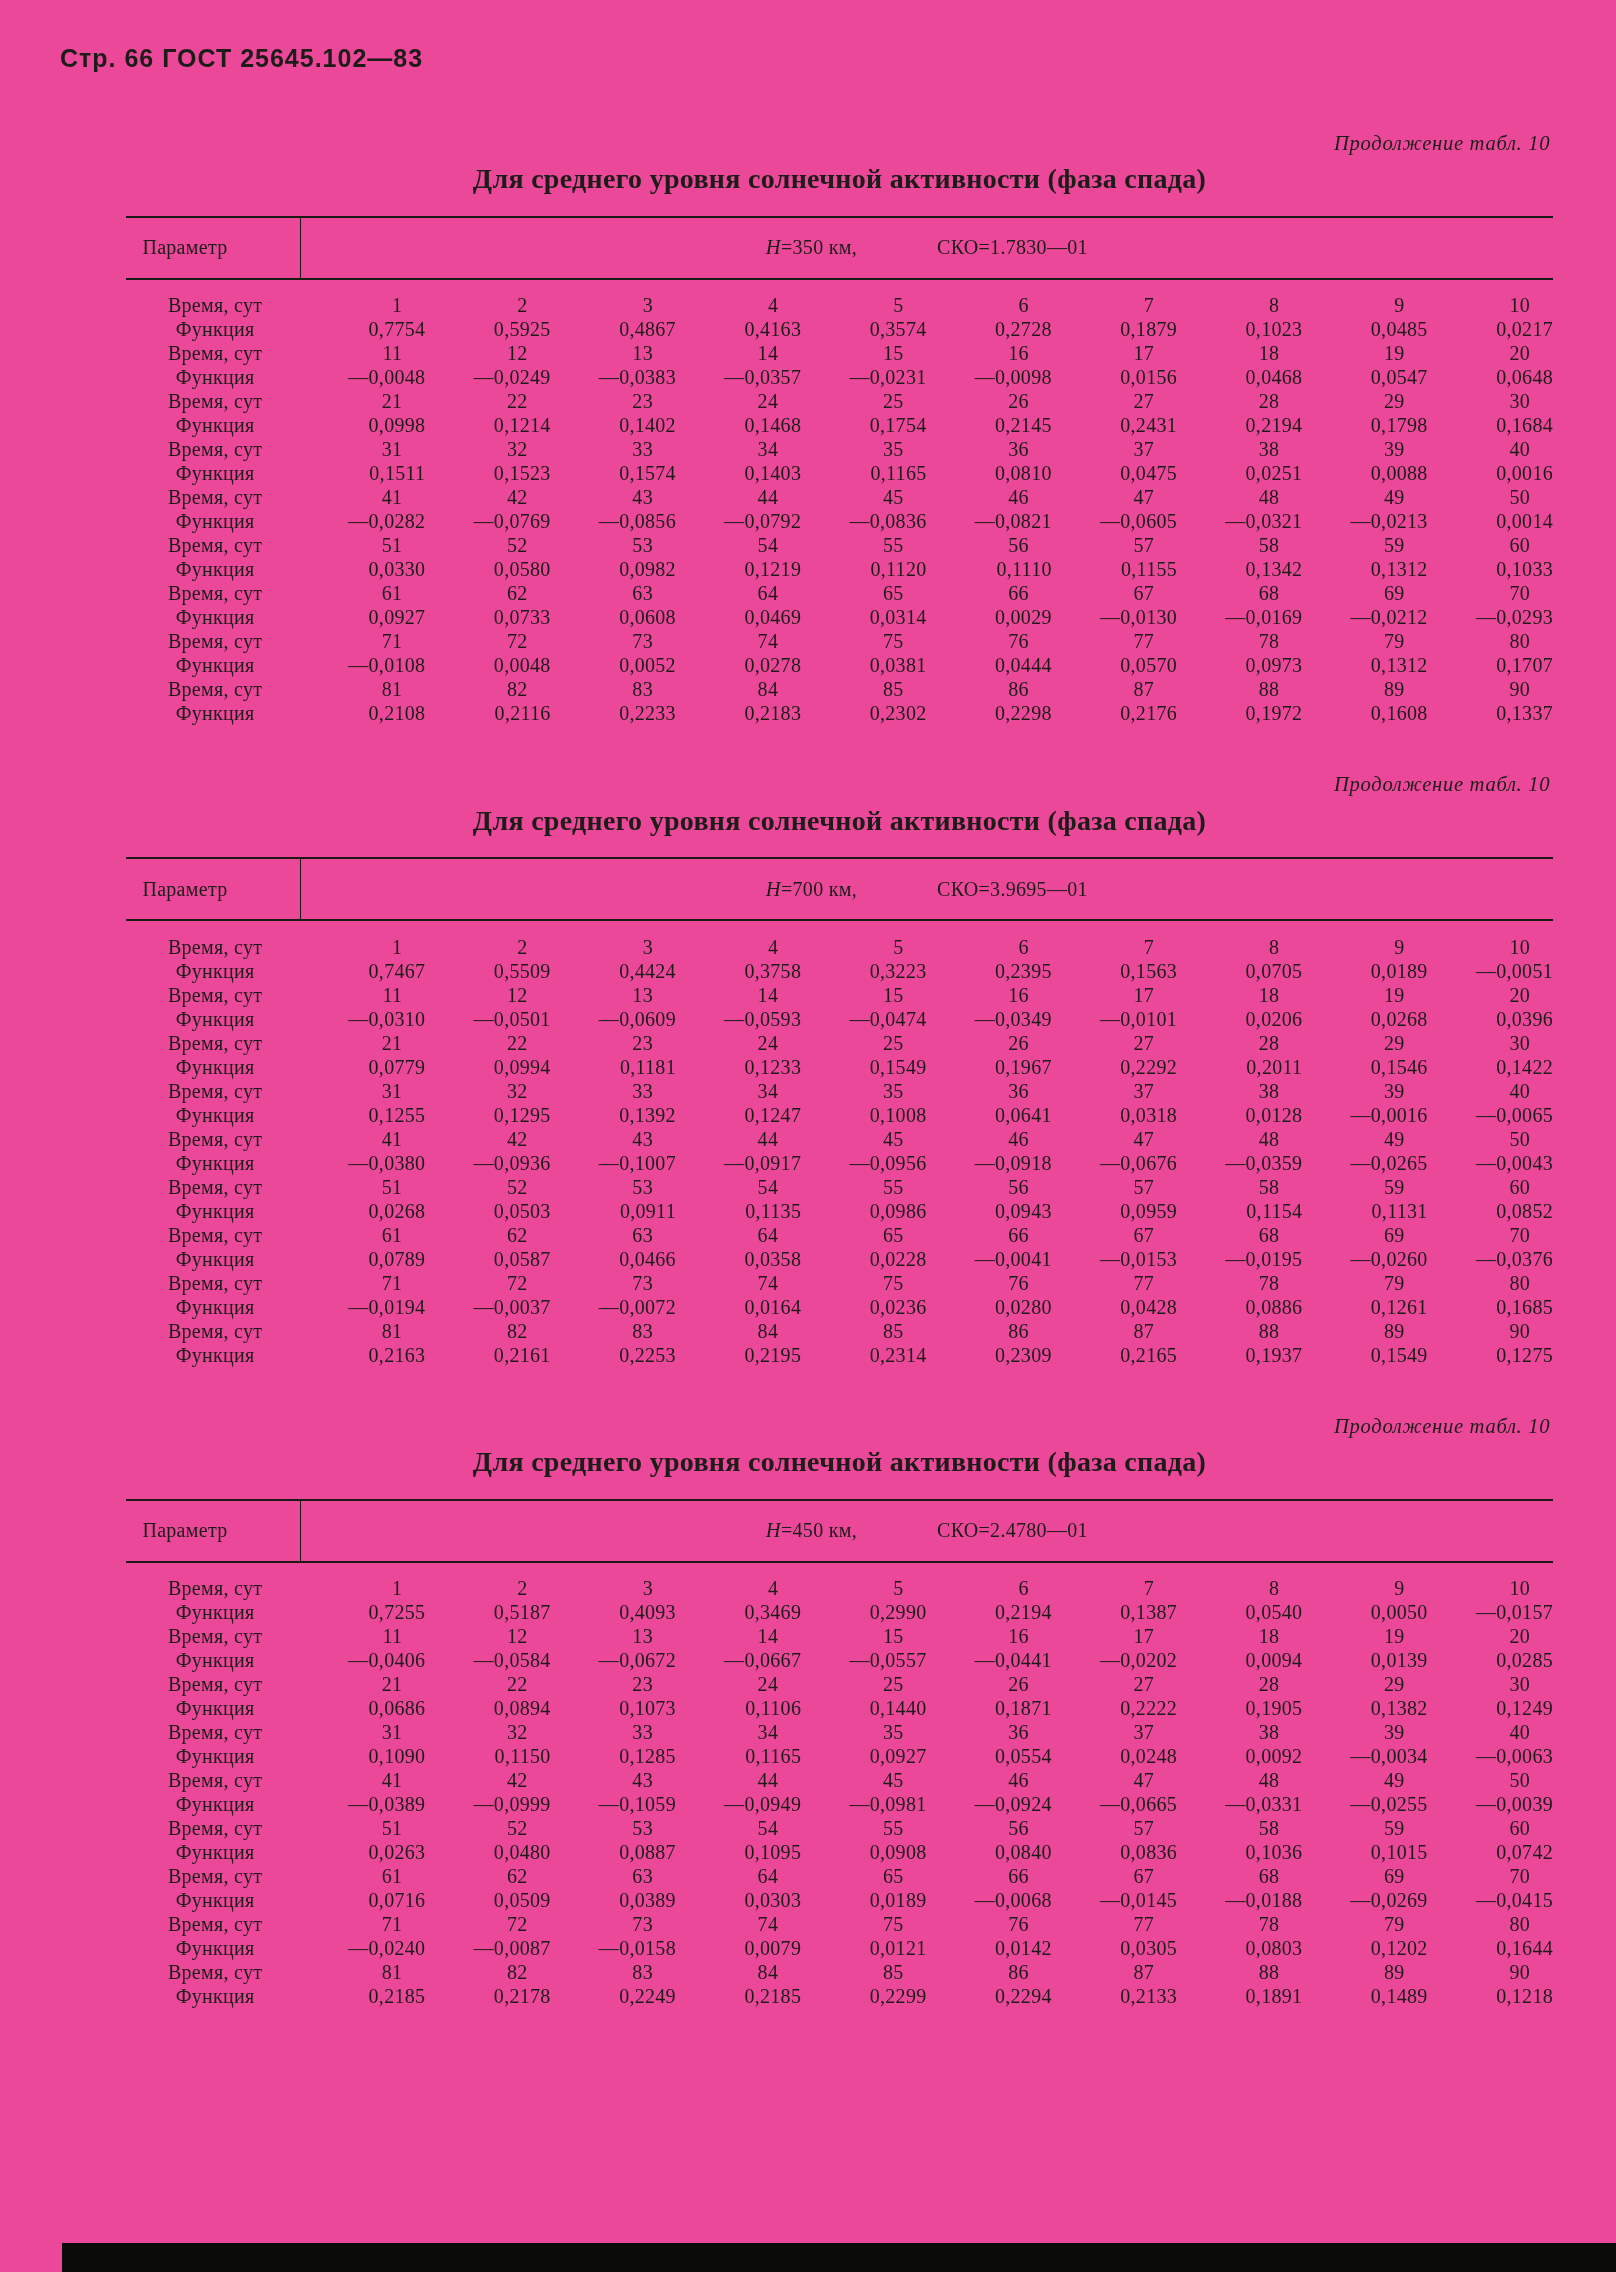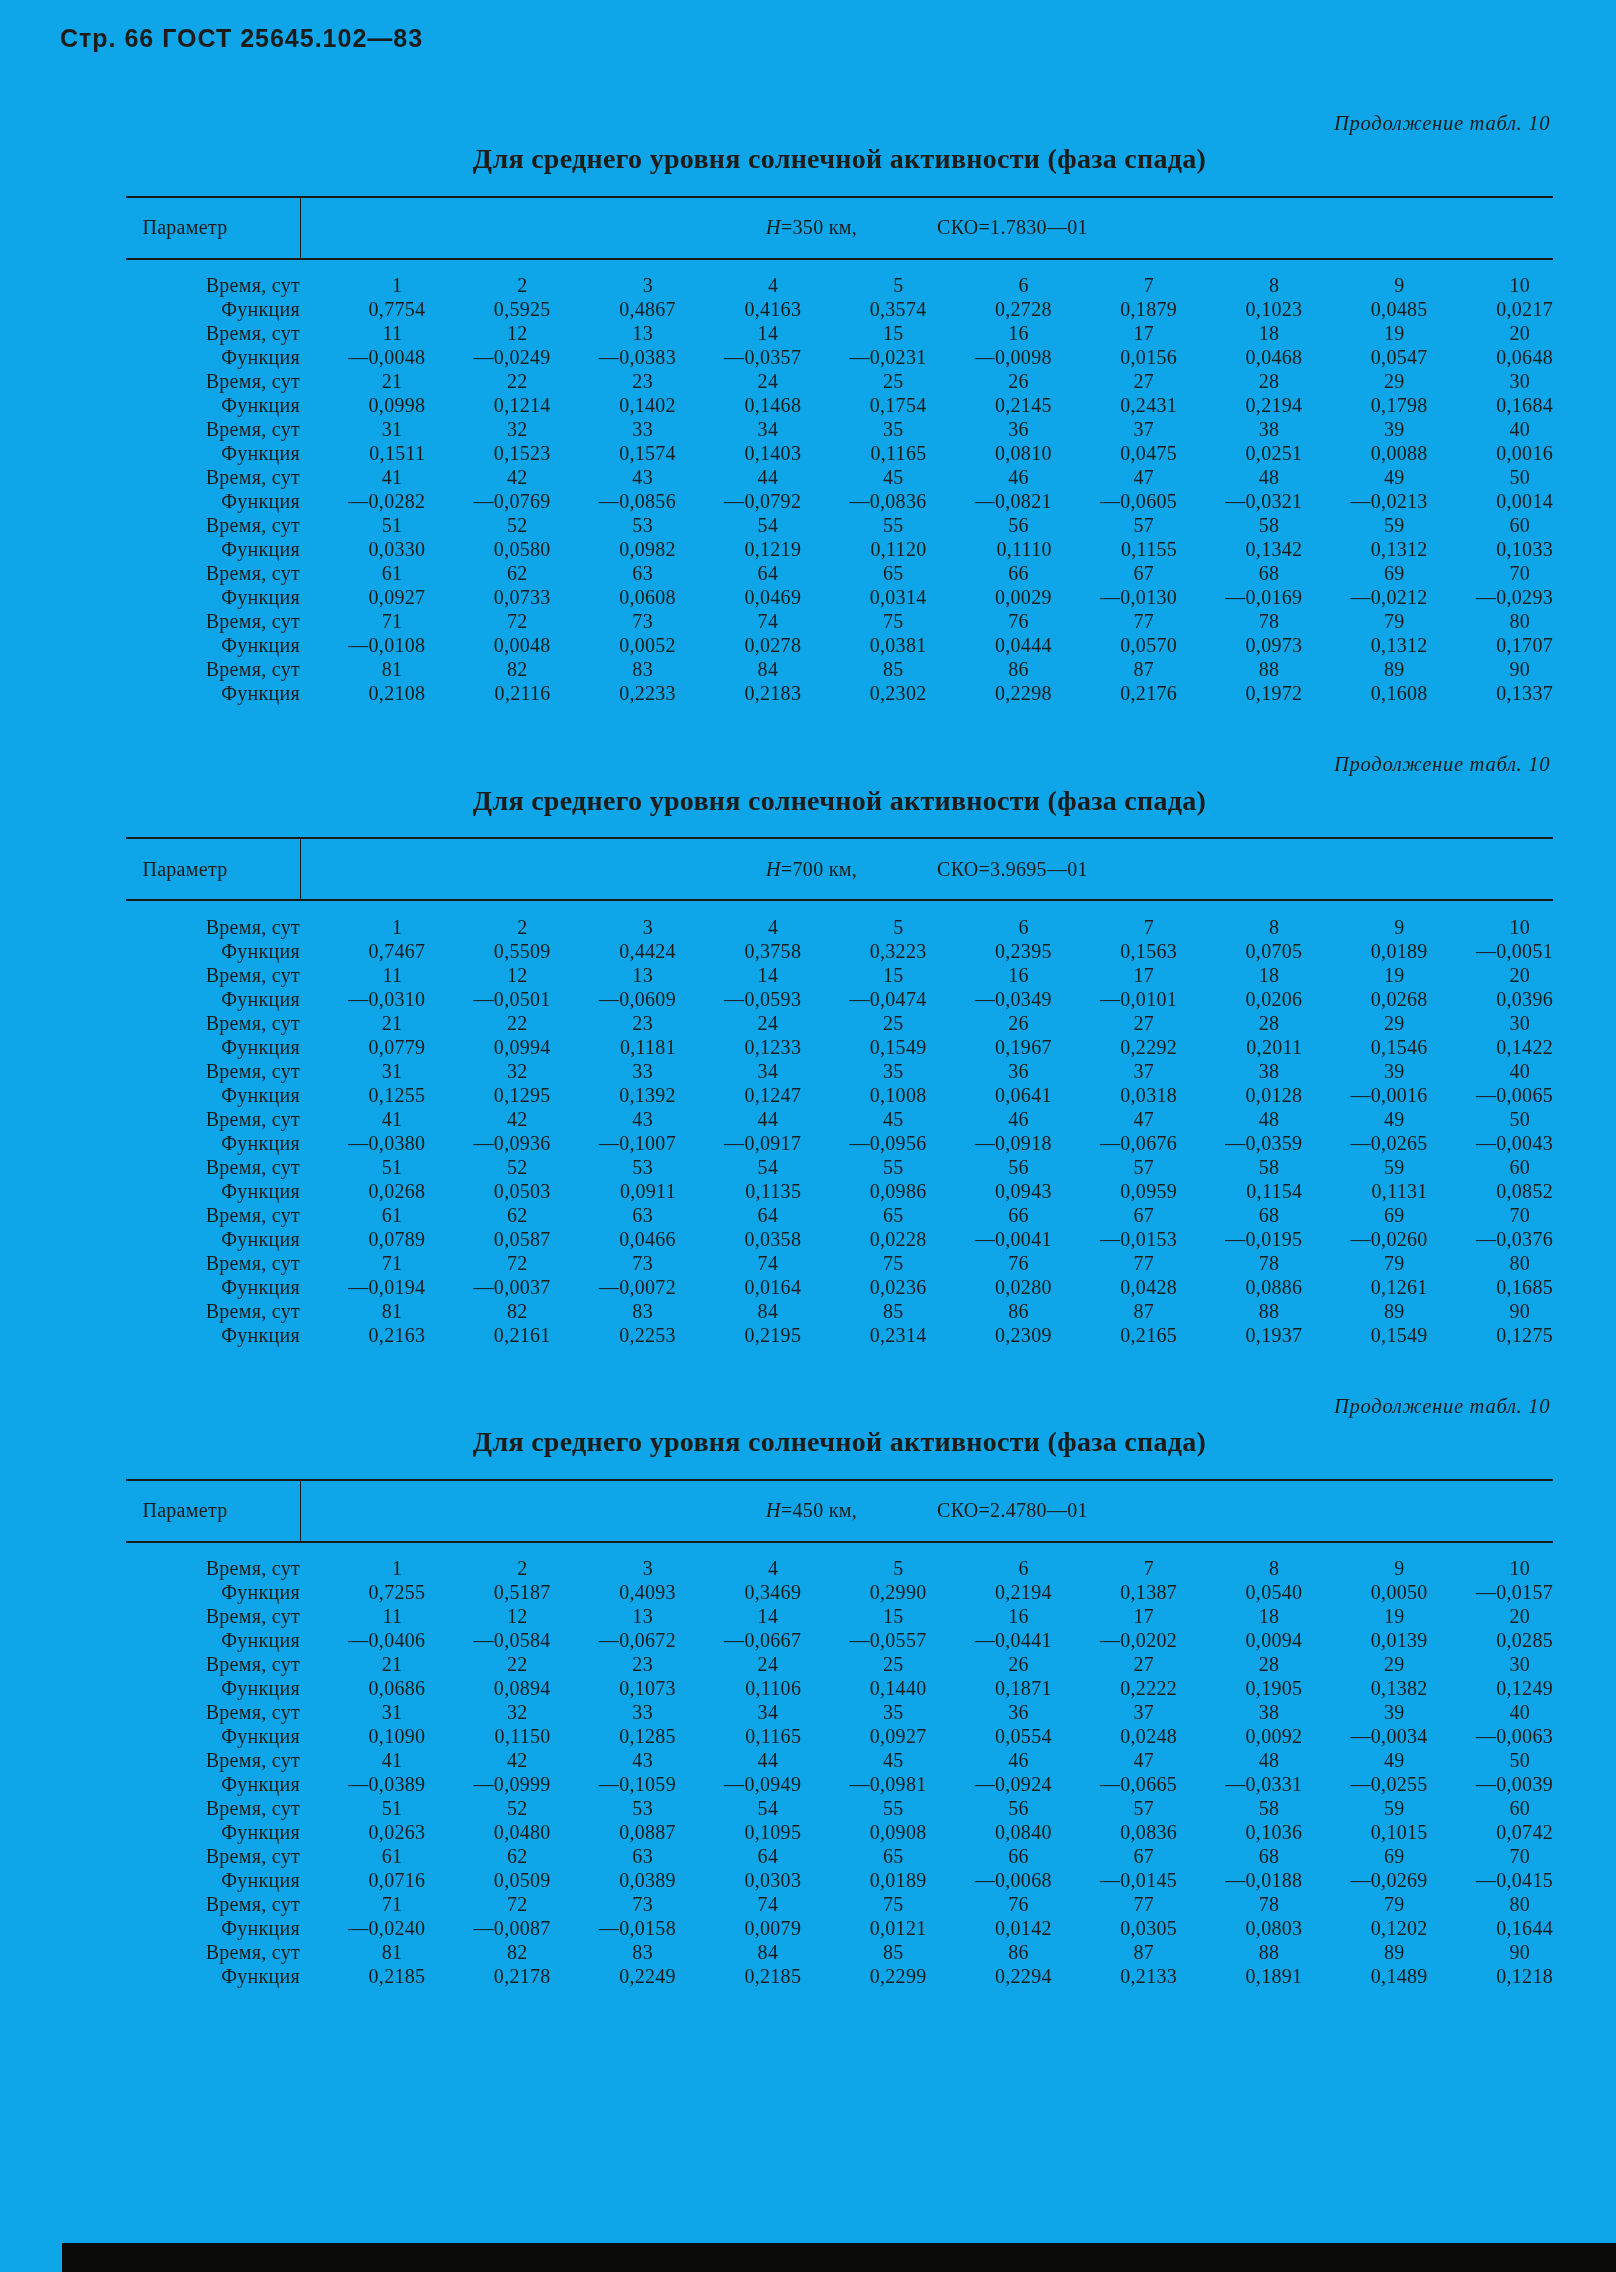--- a/index.html
+++ b/index.html
@@ -2,24 +2,24 @@
 <html lang="ru" style="font-size:11px"><head>
 <meta charset="utf-8">
 <style>
   * { box-sizing: border-box; }
   html, body { margin: 0; padding: 0; background: #e9e7e1; }
   .page {
     position: relative;
     width: 1616px;
     height: 2273px;
     margin: 0 auto;
-    background: #0ea5e9;
+    background: #ec4899;
     color: #1d1c19;
     font-family: "Liberation Serif", "DejaVu Serif", serif;
-    padding: 24px 63px 0 60px;
+    padding: 44px 63px 0 60px;
     overflow: hidden;
   }
   .page-header {
     font-family: "Liberation Sans", "DejaVu Sans", sans-serif;
     font-weight: bold;
     font-size: 25px;
     letter-spacing: 1px;
   }
   .section { margin-left: 66px; }
   .section-1 { margin-top: 59px; }
@@ -63,21 +63,21 @@
   th.cond-cell { text-align: center; }
   th.cond-cell .hvar { font-style: italic; font-size: 20.6px; }
   th.cond-cell .sko { margin-left: 80px; }
   tbody td {
     font-size: 20px;
     line-height: 24px;
     padding: 0;
     white-space: nowrap;
     letter-spacing: 0.3px;
   }
-  td.row-label { text-align: right; padding-left: 4.1px; }
+  td.row-label { text-align: center; padding-left: 4.1px; }
   td.val { text-align: right; }
   tr.time-row td.val { padding-right: 23px; }
   tbody tr.first-row td { padding-top: 13.7px; }
   .bottom-bar {
     position: absolute;
     left: 62px;
     right: 0;
     bottom: 0;
     height: 30px;
     background: #0b0b0a;

